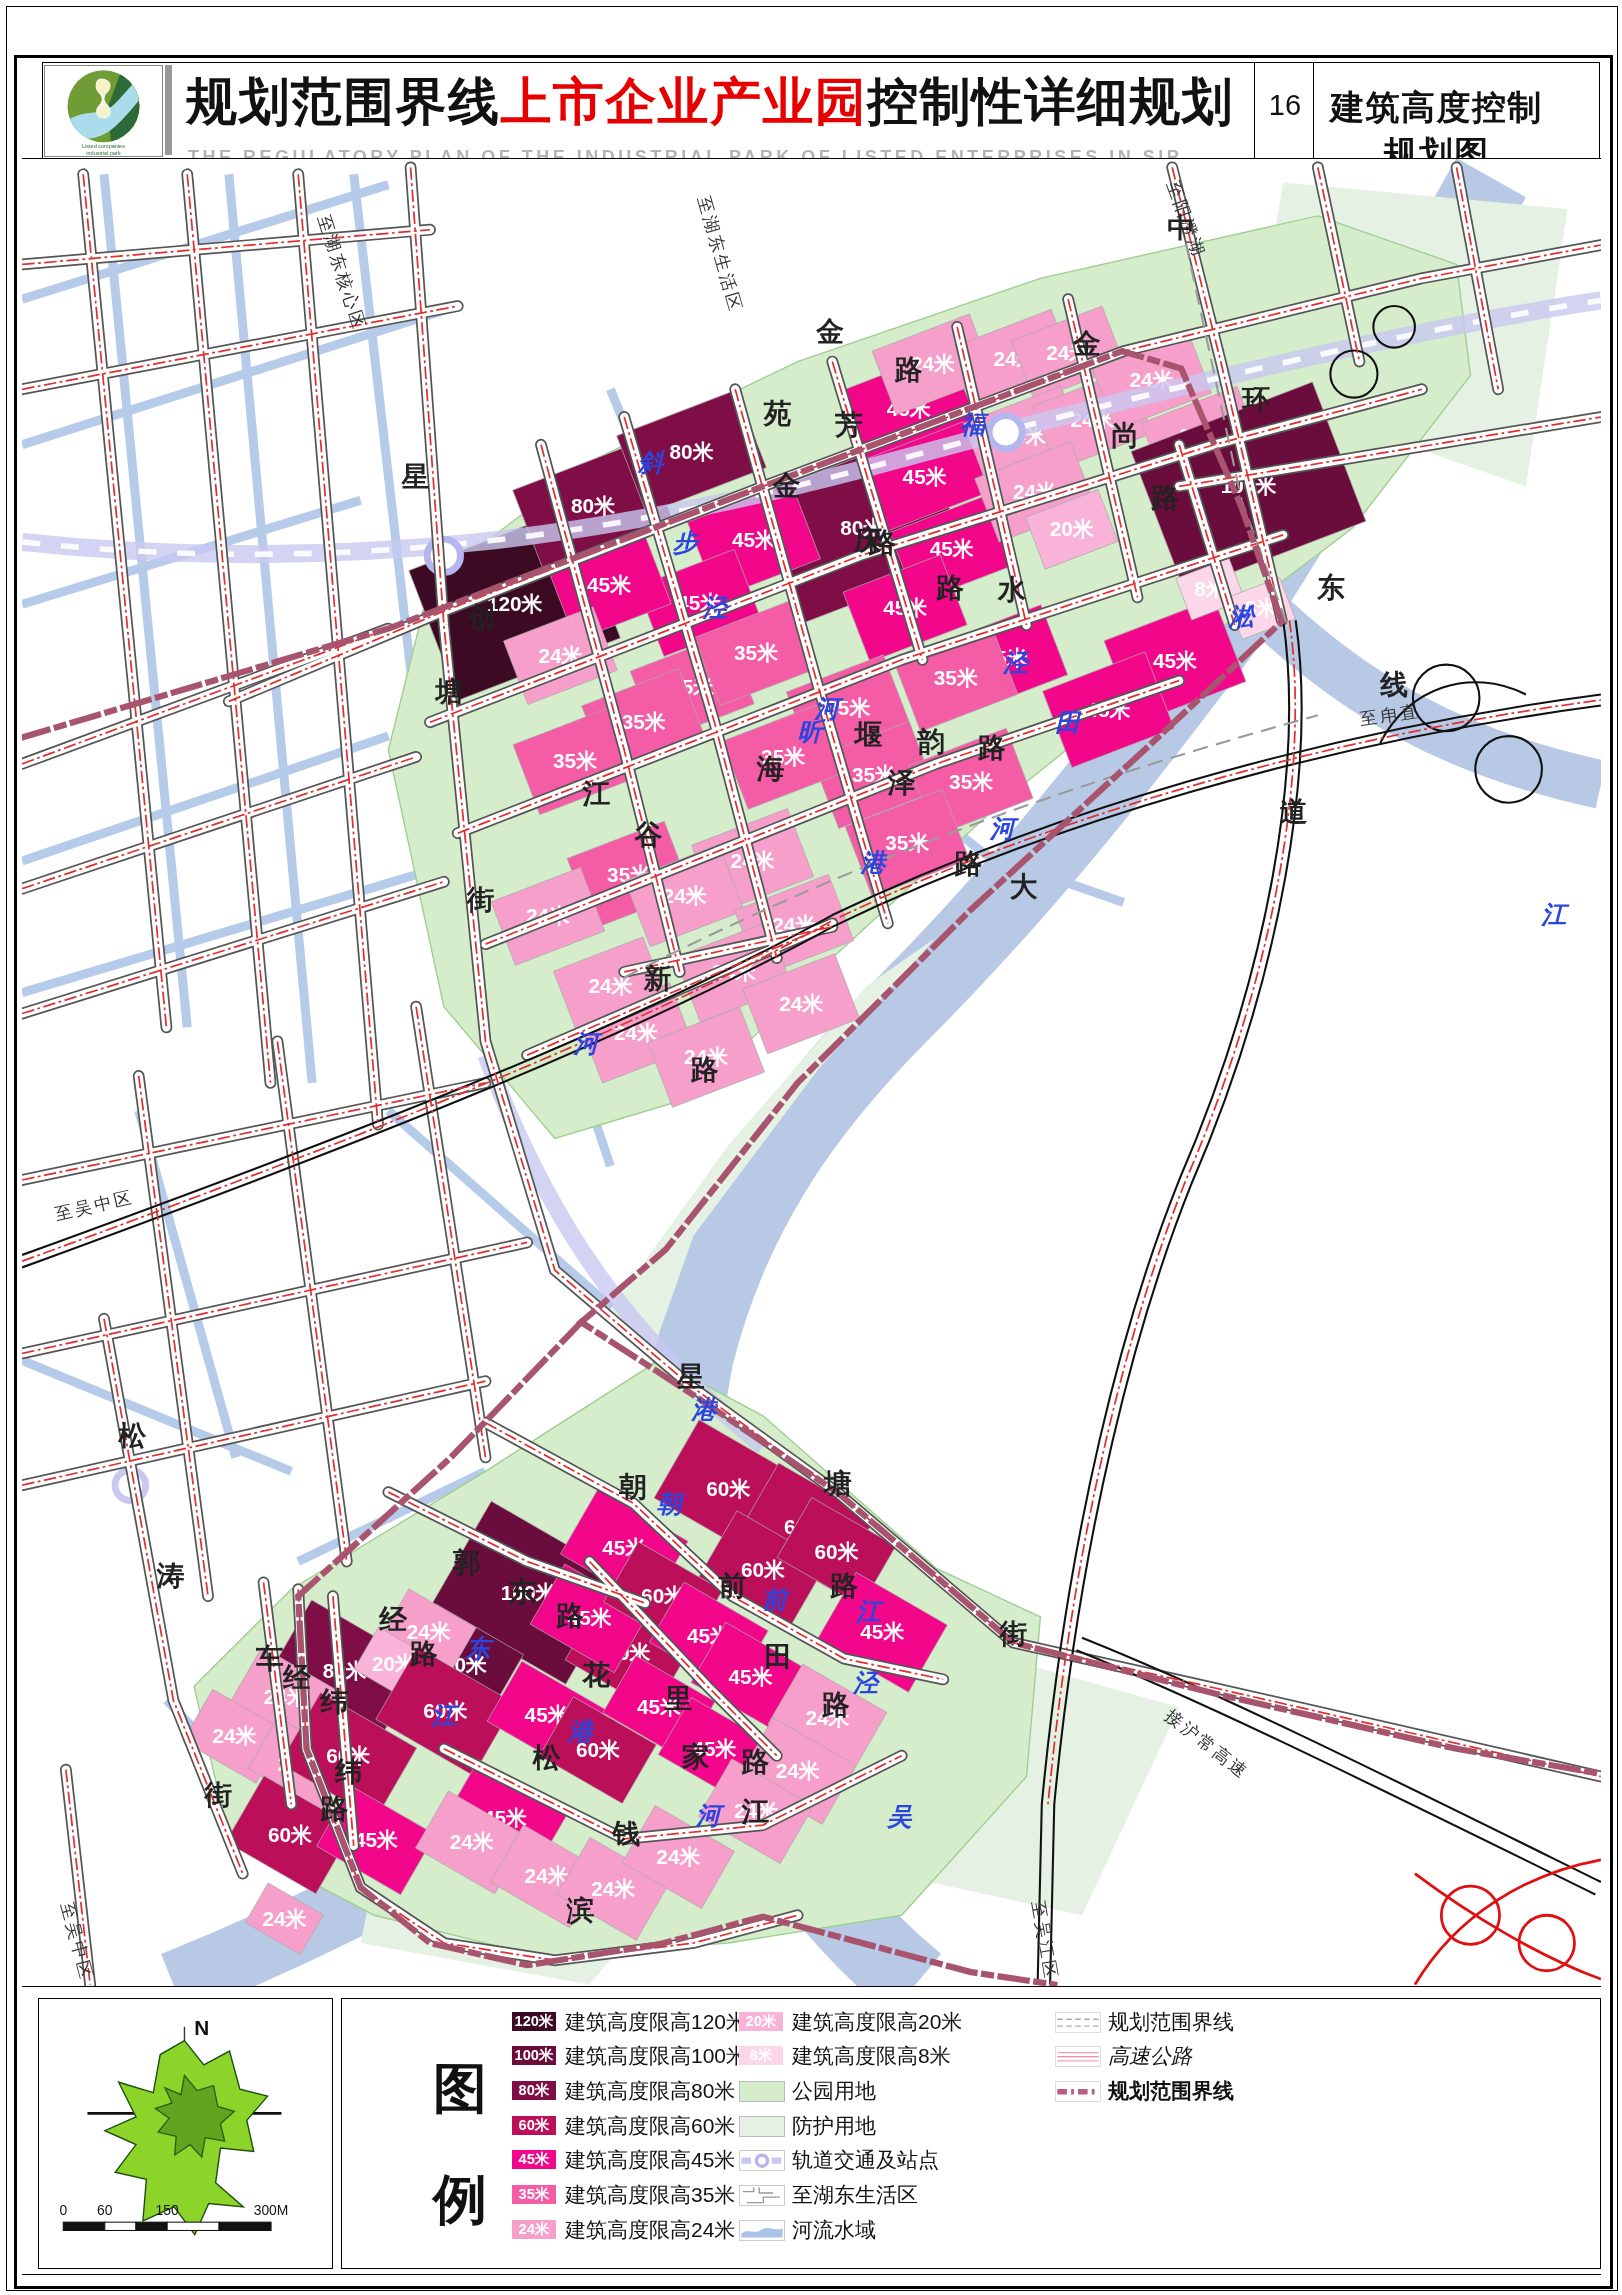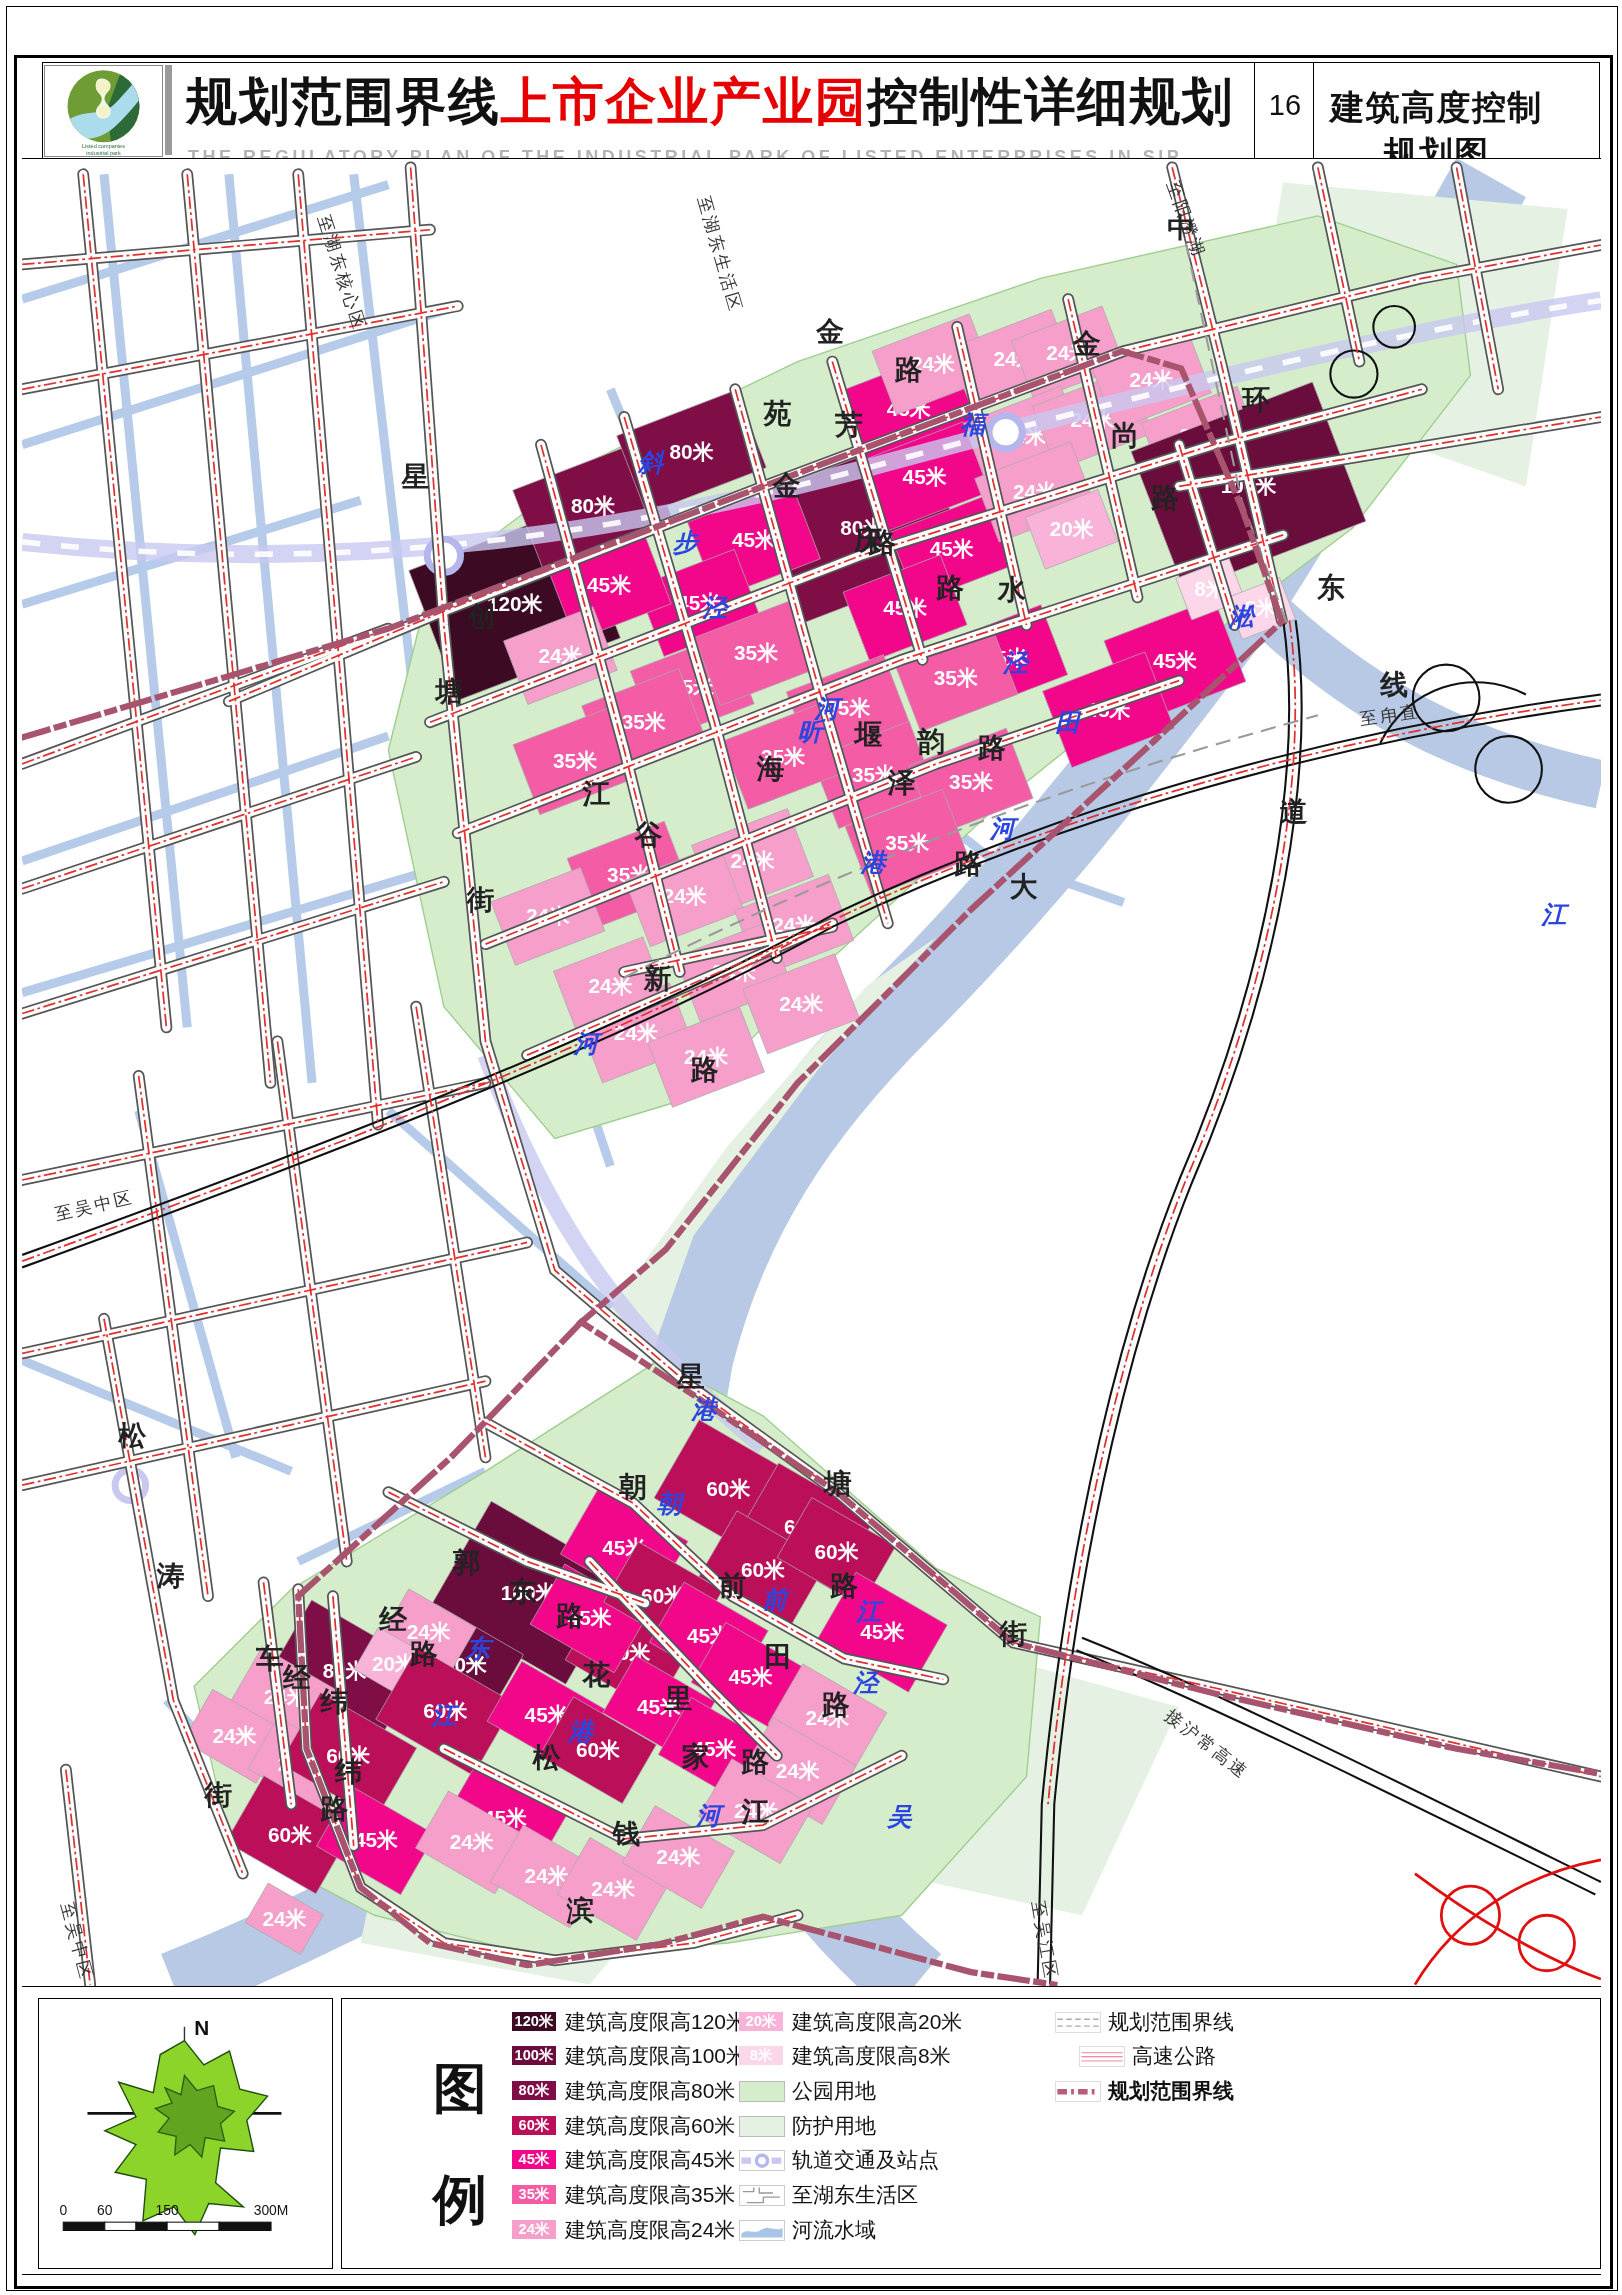--- a/index.html
+++ b/index.html
@@ -803,21 +803,21 @@
         </svg></div>
       <div class="lg-label" style="">河流水域</div>
     </div>
     <div class="lg-item" style="left:713px;top:12.5px;width:319px;">
       <div class="lg-sym" style="left:0;top:0;border:0.7px solid #ddd;background:#fff;"><svg width="44" height="19.4" viewBox="0 0 64 28">
           <line x1="2" y1="9" x2="62" y2="9" stroke="#aaa" stroke-width="2" stroke-dasharray="8,5"></line>
           <line x1="2" y1="19" x2="62" y2="19" stroke="#aaa" stroke-width="2" stroke-dasharray="8,5"></line>
         </svg></div>
       <div class="lg-label" style="">规划范围界线</div>
     </div>
-    <div class="lg-item" style="left:737px;top:47px;width:319px;">
+    <div class="lg-item" style="left:713px;top:47px;width:319px;font-style:italic;">
       <div class="lg-sym" style="left:0;top:0;border:0.7px solid #ddd;background:#fff;"><svg width="44" height="19.4" viewBox="0 0 64 28">
           <line x1="2" y1="8" x2="62" y2="8" stroke="#f0a0b4" stroke-width="2"></line>
           <line x1="2" y1="14" x2="62" y2="14" stroke="#e86a80" stroke-width="1.5"></line>
           <line x1="2" y1="20" x2="62" y2="20" stroke="#f0a0b4" stroke-width="2"></line>
         </svg></div>
       <div class="lg-label" style="">高速公路</div>
     </div>
     <div class="lg-item" style="left:713px;top:82px;width:319px;font-weight:bold;">
       <div class="lg-sym" style="left:0;top:0;border:0.7px solid #ddd;background:#fff;"><svg width="44" height="19.4" viewBox="0 0 64 28">
           <line x1="2" y1="14" x2="62" y2="14" stroke="#b85d80" stroke-width="8" stroke-dasharray="14,6,4,6"></line>

